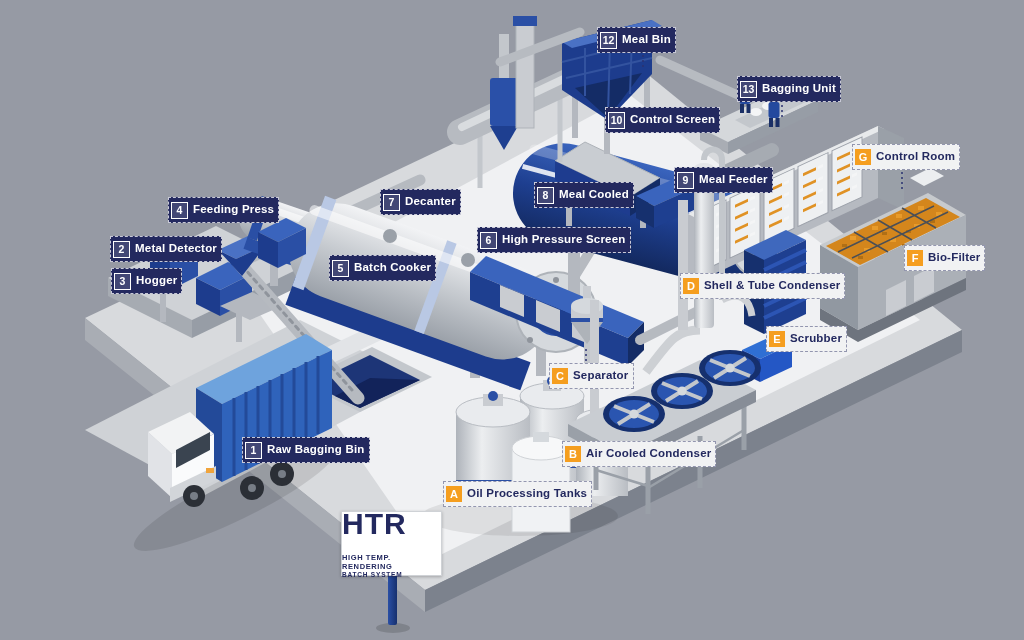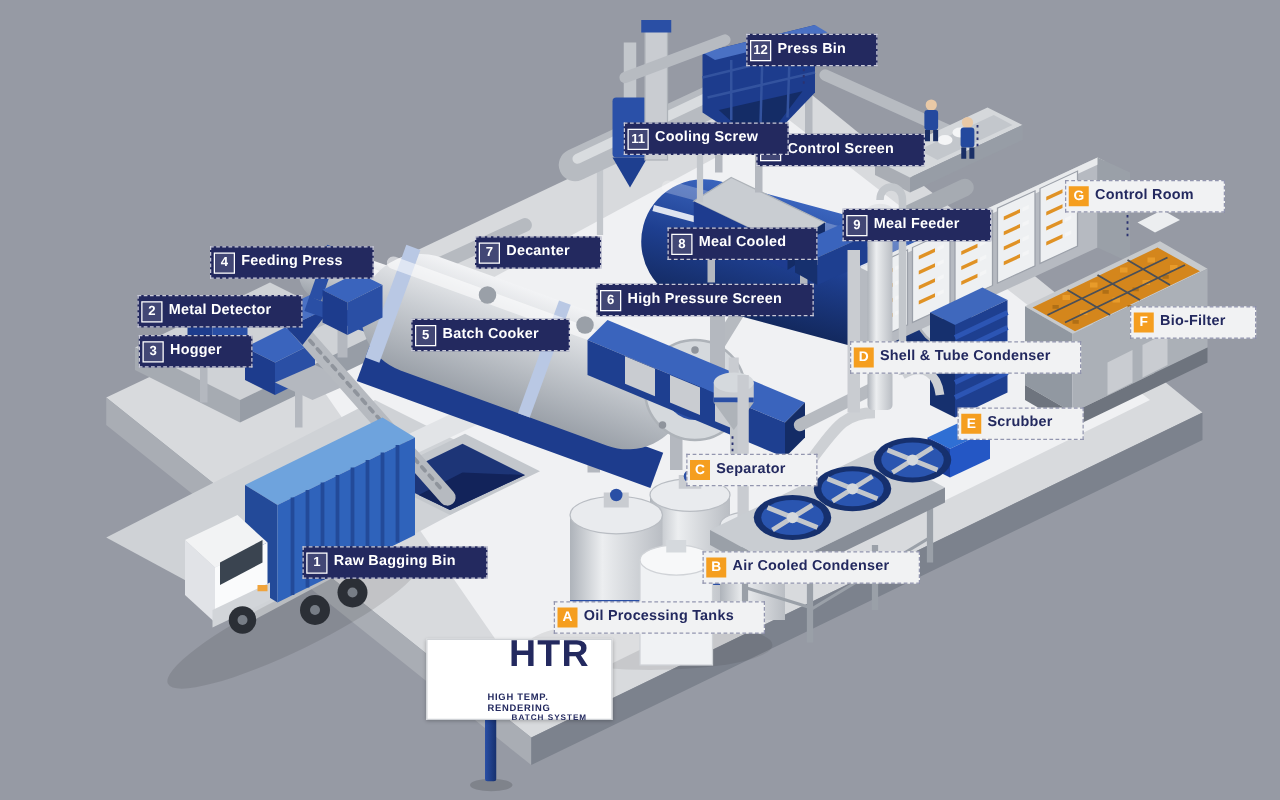--- a/index.html
+++ b/index.html
@@ -2,33 +2,33 @@
 <html><head>
 <meta charset="utf-8">
 <title>HTR Batch System</title>
 <style>
   html,body{margin:0;padding:0;}
   .stage{position:relative;width:1024px;height:640px;background:#969aa4;overflow:hidden;
          font-family:"Liberation Sans",sans-serif;}
   .stage svg{position:absolute;left:0;top:0;}
   
   .plabel{position:absolute;display:flex;align-items:center;gap:5px;height:20px;
-          padding:2px 24px 2px 2px;white-space:nowrap;z-index:5;}
+          padding:2px 4px 2px 2px;white-space:nowrap;z-index:5;}
   .plabel .txt{font-size:11.5px;font-weight:bold;letter-spacing:.2px;line-height:1;}
   .nlabel{background:#23295f;border:1px dashed rgba(255,255,255,.75);color:#fff;}
   .nlabel .nbox{display:inline-block;width:15px;height:15px;line-height:15px;text-align:center;
                 font-size:10.5px;font-weight:bold;color:#fff;border:1px solid #fff;
                 background:rgba(255,255,255,.14);}
   .alabel{background:#f1f2f3;border:1px dashed rgba(35,41,95,.45);color:#23295f;}
   .alabel .abox{display:inline-block;width:16px;height:16px;line-height:16px;text-align:center;
                 font-size:11px;font-weight:bold;color:#fff;background:#f59e1f;}
   
   .sign{position:absolute;left:341px;top:511px;width:99px;height:63px;background:#ffffff;
         border:1px solid #cfd2d6;box-shadow:0 1px 3px rgba(0,0,0,.25);display:flex;
-        flex-direction:column;align-items:center;justify-content:center;z-index:4;padding-left:48px;}
+        flex-direction:column;align-items:flex-start;justify-content:center;z-index:4;}
   .sign-title{font-size:30px;font-weight:800;color:#23295f;letter-spacing:1px;line-height:1;}
   .sign-sub{font-size:7.5px;font-weight:bold;color:#23295f;letter-spacing:.6px;margin-top:14px;}
   .sign-sub2{font-size:6.5px;font-weight:800;color:#23295f;letter-spacing:.8px;}
   .sign-post{position:absolute;left:388px;top:574px;width:9px;height:51px;z-index:3;
              background:linear-gradient(90deg,#2a4fa5,#16306e);border-radius:2px;}
 </style>
 </head>
 <body>
 
 <div class="stage">
@@ -401,27 +401,27 @@
     <span class="txt">Meal Cooled</span>
     </div>
   <div class="plabel nlabel" style="left:674px;top:167px">
     <span class="nbox">9</span>
     <span class="txt">Meal Feeder</span>
     </div>
   <div class="plabel nlabel" style="left:605px;top:107px">
     <span class="nbox">10</span>
     <span class="txt">Control Screen</span>
     </div>
-  <div class="plabel nlabel" style="left:499px;top:98px">
-    <span class="nbox">11</span>
-    <span class="txt">Cooling Screw</span>
-    </div>
   <div class="plabel nlabel" style="left:597px;top:27px">
     <span class="nbox">12</span>
-    <span class="txt">Press Bin</span>
+    <span class="txt">Meal Bin</span>
+    </div>
+  <div class="plabel nlabel" style="left:737px;top:76px">
+    <span class="nbox">13</span>
+    <span class="txt">Bagging Unit</span>
     </div>
 
   <div class="plabel alabel" style="left:443px;top:481px">
     <span class="abox">A</span>
     <span class="txt">Oil Processing Tanks</span>
     </div>
   <div class="plabel alabel" style="left:562px;top:441px">
     <span class="abox">B</span>
     <span class="txt">Air Cooled Condenser</span>
     </div>

